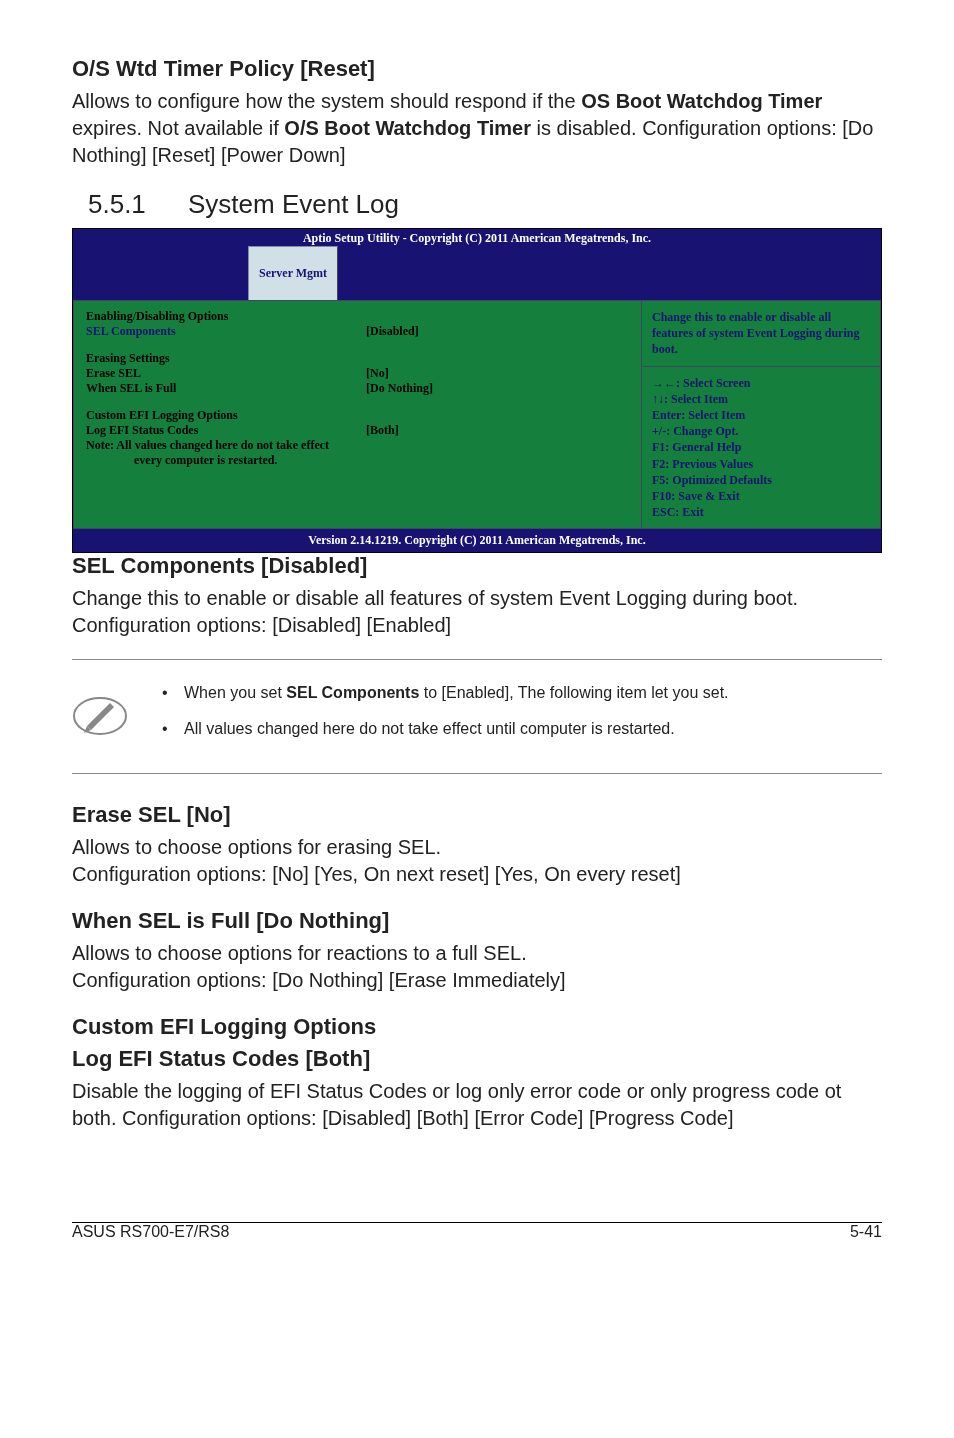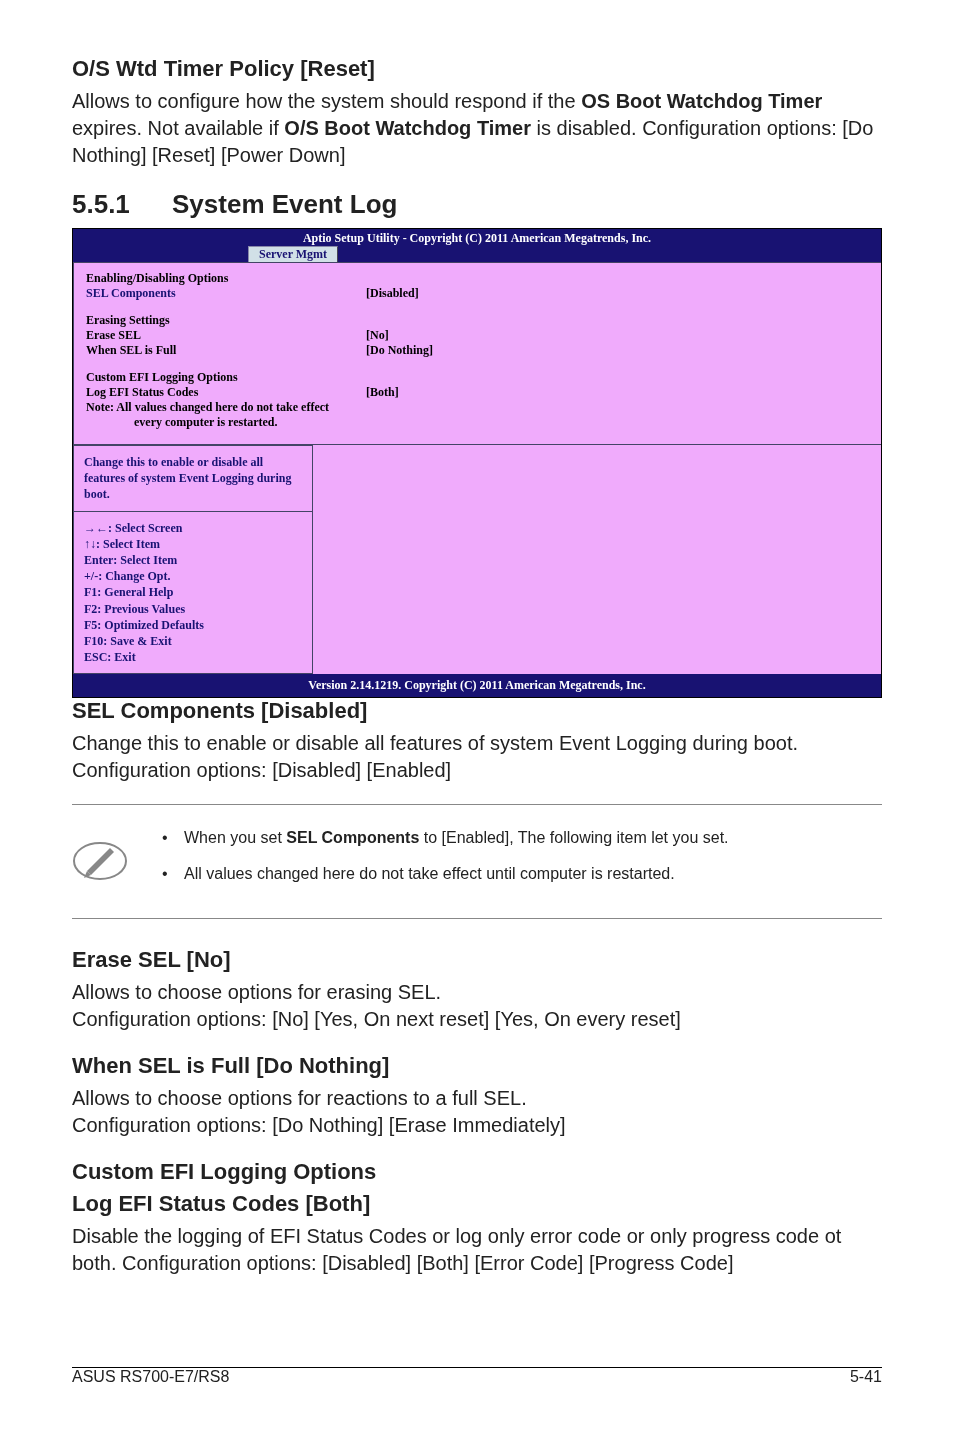--- a/index.html
+++ b/index.html
@@ -17,23 +17,24 @@
     font-weight: bold;
     margin-bottom: 6px;
   }
   p.body-text {
     font-size: 20px;
     line-height: 1.35;
     margin-bottom: 20px;
   }
   h2.section-title {
     font-size: 26px;
-    font-weight: bold;
+    font-weight: normal;
     margin-top: 12px;
     margin-bottom: 8px;
+    margin-left: 16px;
   }
   h2.section-title .num {
     display: inline-block;
     width: 100px;
   }
 
   
   .bios {
     width: 100%;
     font-family: Liberation Serif, serif;
@@ -46,29 +47,28 @@
     color: #fff;
     text-align: center;
     padding: 2px 0 0 0;
     line-height: 1.25;
   }
   .bios .tab-row { text-align: left; padding-left: 175px; }
   .bios .tab {
     display: inline-block;
     background: #d1e0e7;
     color: #181272;
-    padding: 0 10px;
+    padding: 19px 10px;
     border-top:1px solid #88a;
     border-left:1px solid #88a;
     border-right:1px solid #445;
   }
   .bios .body {
     display: flex;
-    background: #f0abfc;
-    flex-direction: column;
+    background: #15803d;
   }
   .bios .left {
     flex: 1;
     border: 1px solid #446;
     border-right: none;
     padding: 8px 12px 14px 12px;
     color: #000;
   }
   .bios .right {
     width: 240px;

